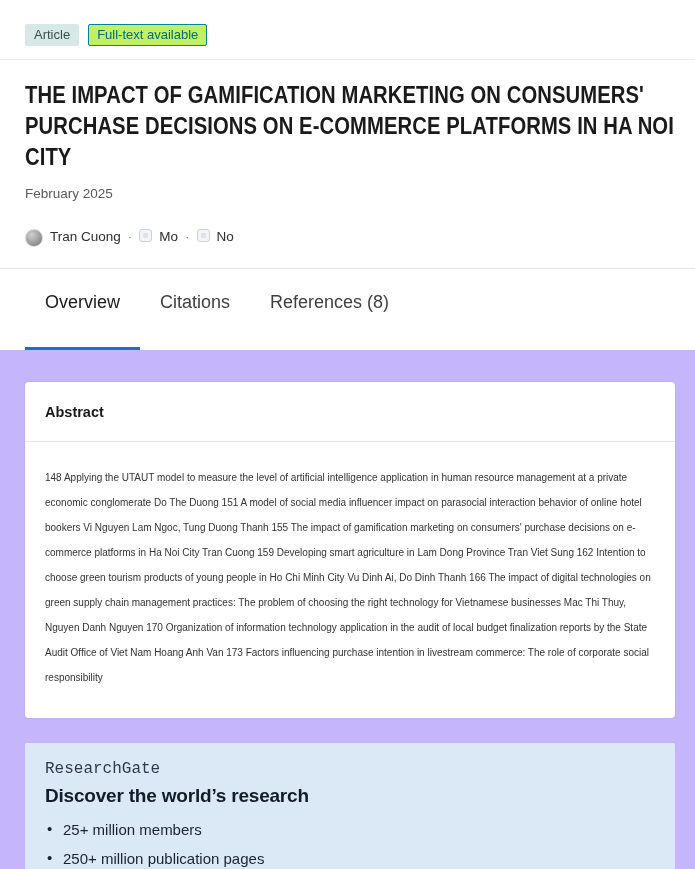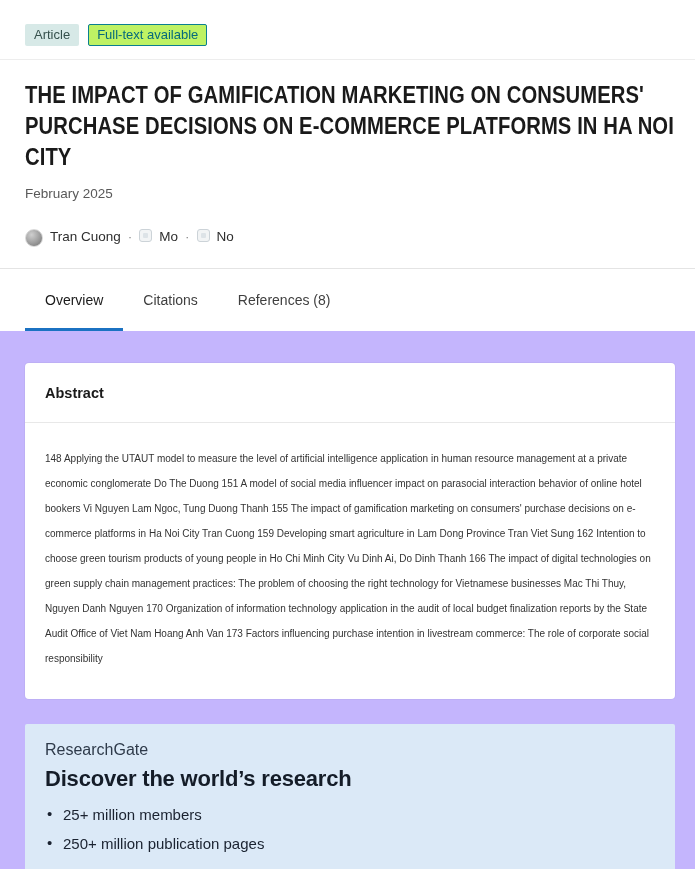--- a/index.html
+++ b/index.html
@@ -95,23 +95,23 @@
     background: #dde3e7;
   }
 
   
   .tabs {
     display: flex;
     border-top: 1px solid #e4e4e4;
     padding: 0 25px;
   }
   .tab {
-    font-size: 14px;
+    font-size: 18px;
     color: #3f3f3f;
-    padding: 23px 20px 20px 20px;
+    padding: 23px 20px 34px 20px;
     border-bottom: 3px solid transparent;
     cursor: pointer;
     white-space: nowrap;
   }
   .tab.active {
     color: #1a1a1a;
     border-bottom-color: #1b72c2;
   }
 
   
@@ -142,27 +142,27 @@
   }
 
   
   .banner {
     margin-top: 25px;
     background: #dbe9f7;
     border-radius: 2px;
     padding: 17px 20px 20px 20px;
   }
   .banner-brand {
-    font-family: Liberation Sans, sans-serif;
+    font-family: Liberation Mono, monospace;
     font-size: 16px;
     color: #2e3a4a;
     margin-bottom: 7px;
   }
   .banner-heading {
-    font-size: 22px;
+    font-size: 19px;
     font-weight: 700;
     color: #141c28;
     letter-spacing: -0.2px;
     margin-bottom: 14px;
   }
   .banner-list {
     list-style: none;
   }
   .banner-list li {
     position: relative;

